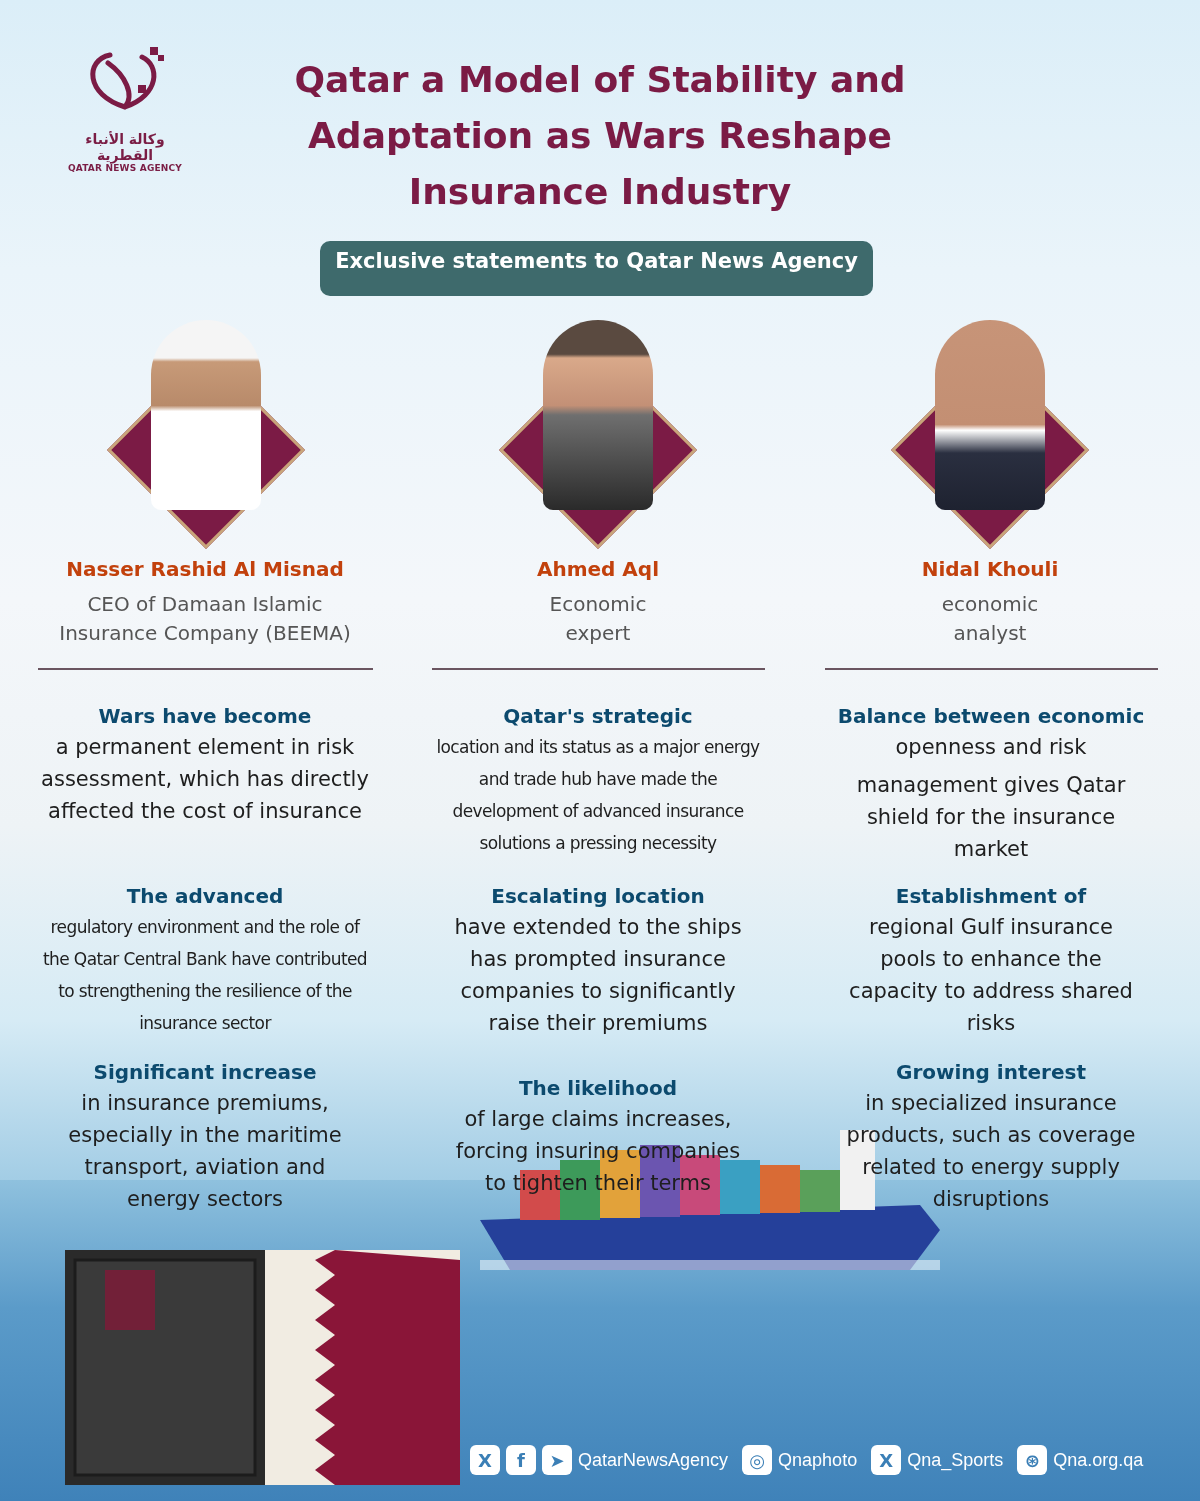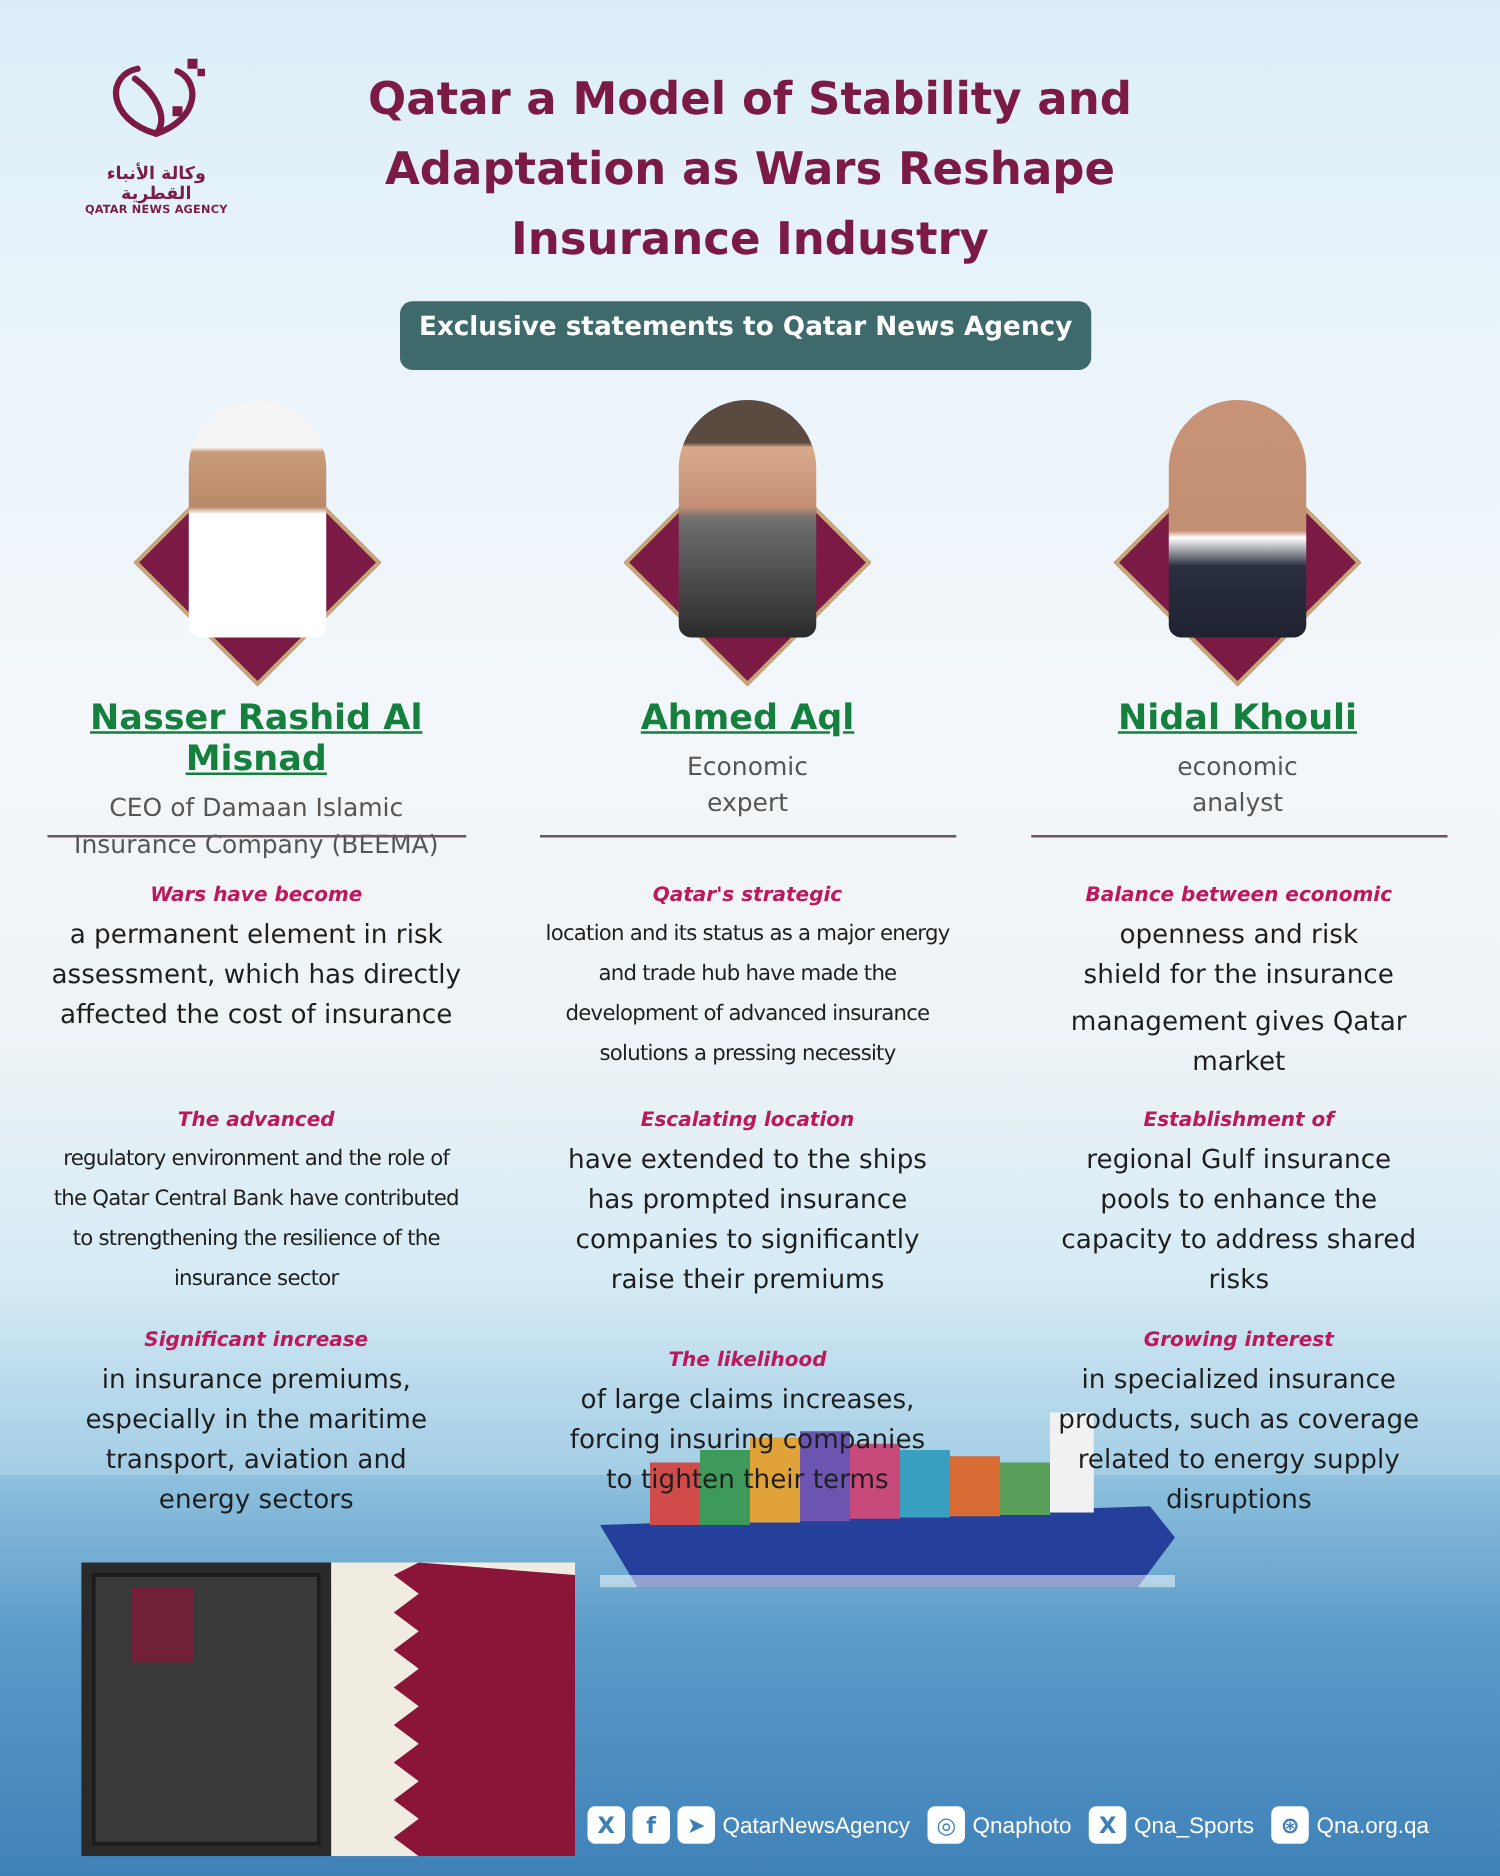--- a/index.html
+++ b/index.html
@@ -27,25 +27,25 @@
   .person { width: 360px; text-align: center; }
   .diamond-wrap { position: absolute; width: 200px; height: 220px; }
   .diamond {
     position: absolute; left: 30px; top: 60px; width: 140px; height: 140px;
     transform: rotate(45deg); background: #7b1b45; border: 3px solid #c9a57a;
   }
   .photo {
     position: absolute; left: 45px; top: 0; width: 110px; height: 190px;
     border-radius: 55px 55px 10px 10px;
   }
-  .pname { color: #15803d; font-weight: bold; font-size: 28px; text-decoration: underline; }
+  .pname { color: #c2410c; font-weight: bold; font-size: 20px; }
   .prole { color: #555; font-size: 20px; line-height: 29px; margin-top: 9px; }
   .divider { height: 2px; background: #6a5560; }
   .col { width: 370px; text-align: center; }
-  .h { color: #be185d; font-weight: bold; font-size: 16px; line-height: 30px; font-style: italic; }
+  .h { color: #0c4a6e; font-weight: bold; font-size: 20px; line-height: 30px; }
   .t { color: #1e1e1e; font-size: 21px; line-height: 32px; }
   .tn { color: #1e1e1e; font-size: 17px; line-height: 32px; letter-spacing: -0.6px; }
   .sea { left: 0; top: 1180px; width: 1200px; height: 321px;
     background: linear-gradient(180deg, #8fc1de 0%, #5b9bc9 40%, #3f82b9 100%); }
   .ship { left: 480px; top: 1110px; width: 460px; height: 160px; }
   .container { left: 65px; top: 1240px; width: 395px; height: 245px; }
   .social { top: 1443px; height: 34px; display: flex; align-items: center; gap: 6px; left: 470px; }
   .sicon { width: 30px; height: 30px; background: #fff; border-radius: 6px; display: flex; align-items: center; justify-content: center; color: #3b7fb6; font-weight: bold; font-size: 18px; }
   .stext { color: #fff; font-size: 18px; margin-right: 8px; font-family: "Liberation Sans", sans-serif; }
 </style>
@@ -174,22 +174,22 @@
 <div class="abs col" style="left:413px; top:1073px;">
   <div class="h">The likelihood</div>
   <div class="t">of large claims increases,</div>
   <div class="t">forcing insuring companies</div>
   <div class="t">to tighten their terms</div>
 </div>
 
 <div class="abs col" style="left:806px; top:701px;">
   <div class="h">Balance between economic</div>
   <div class="t">openness and risk</div>
+  <div class="t" style="margin-top:6px">management gives Qatar</div>
   <div class="t">shield for the insurance</div>
-  <div class="t" style="margin-top:6px">management gives Qatar</div>
   <div class="t">market</div>
 </div>
 <div class="abs col" style="left:806px; top:881px;">
   <div class="h">Establishment of</div>
   <div class="t">regional Gulf insurance</div>
   <div class="t">pools to enhance the</div>
   <div class="t">capacity to address shared</div>
   <div class="t">risks</div>
 </div>
 <div class="abs col" style="left:806px; top:1057px;">

